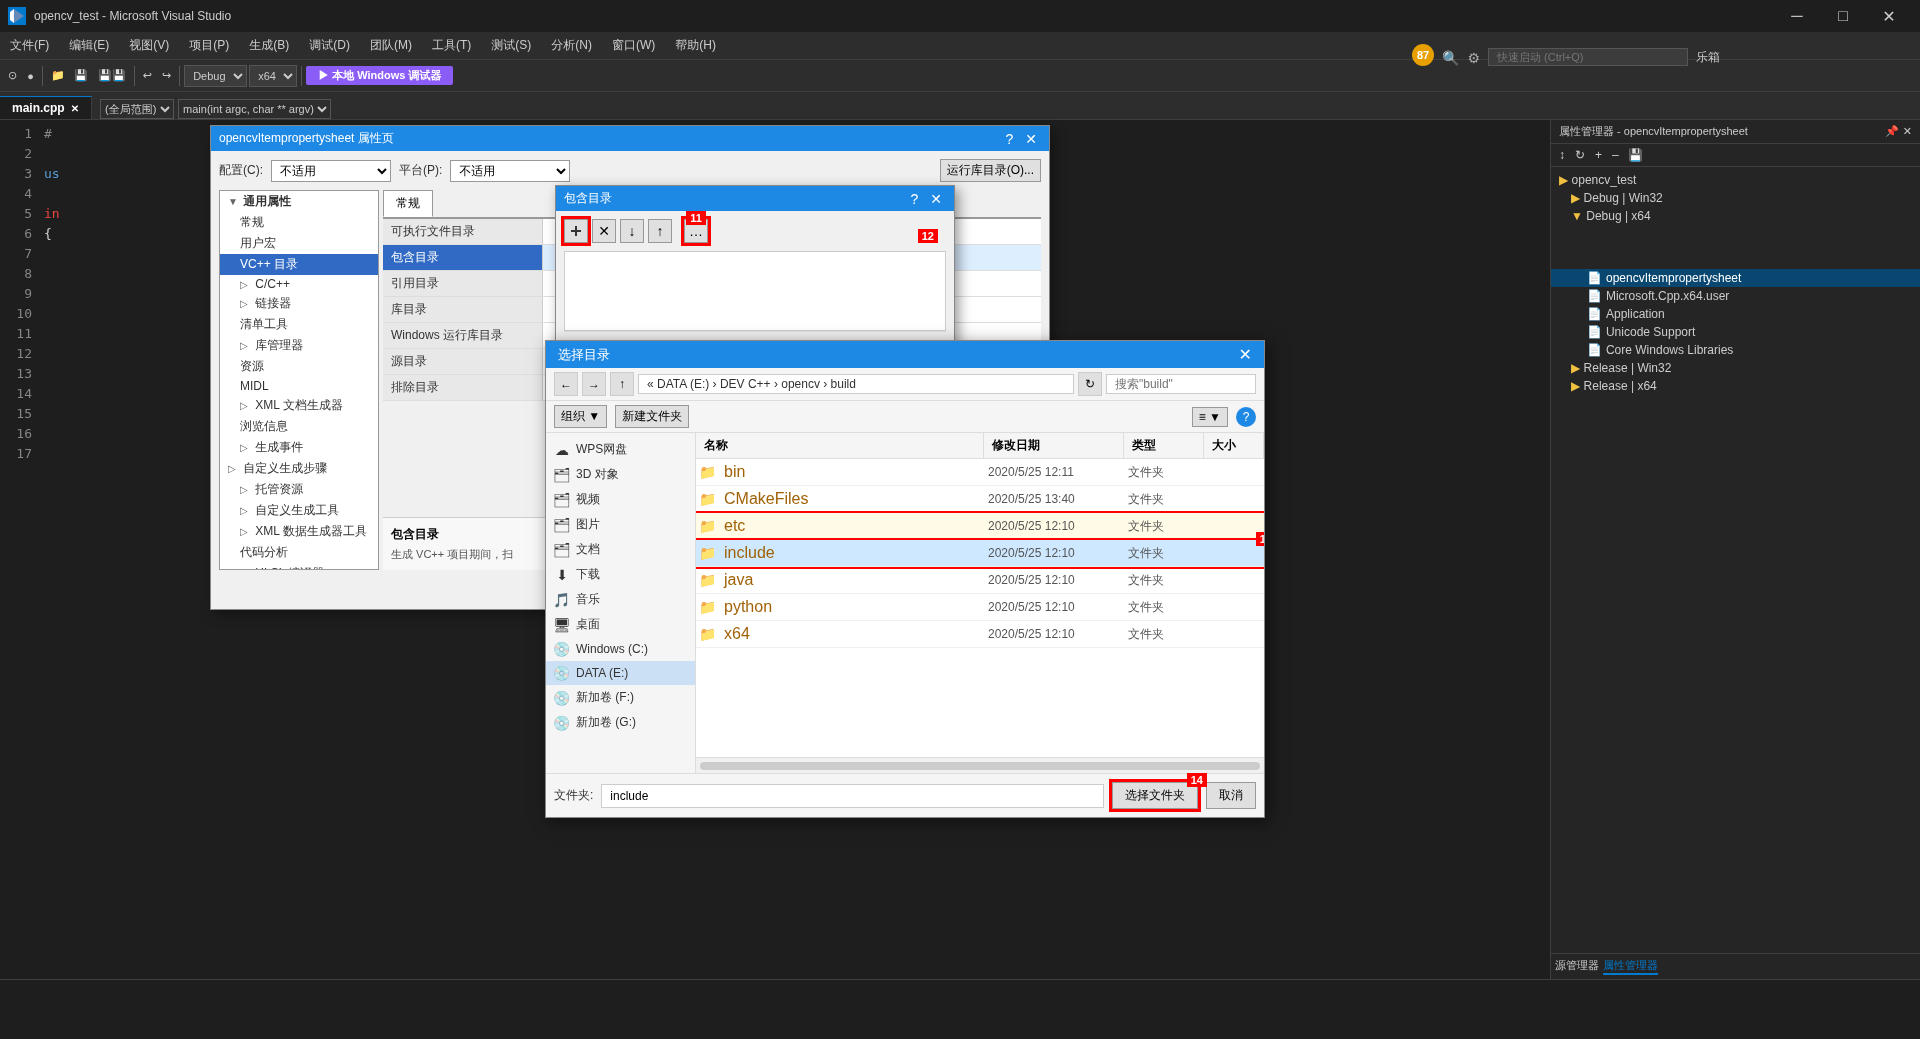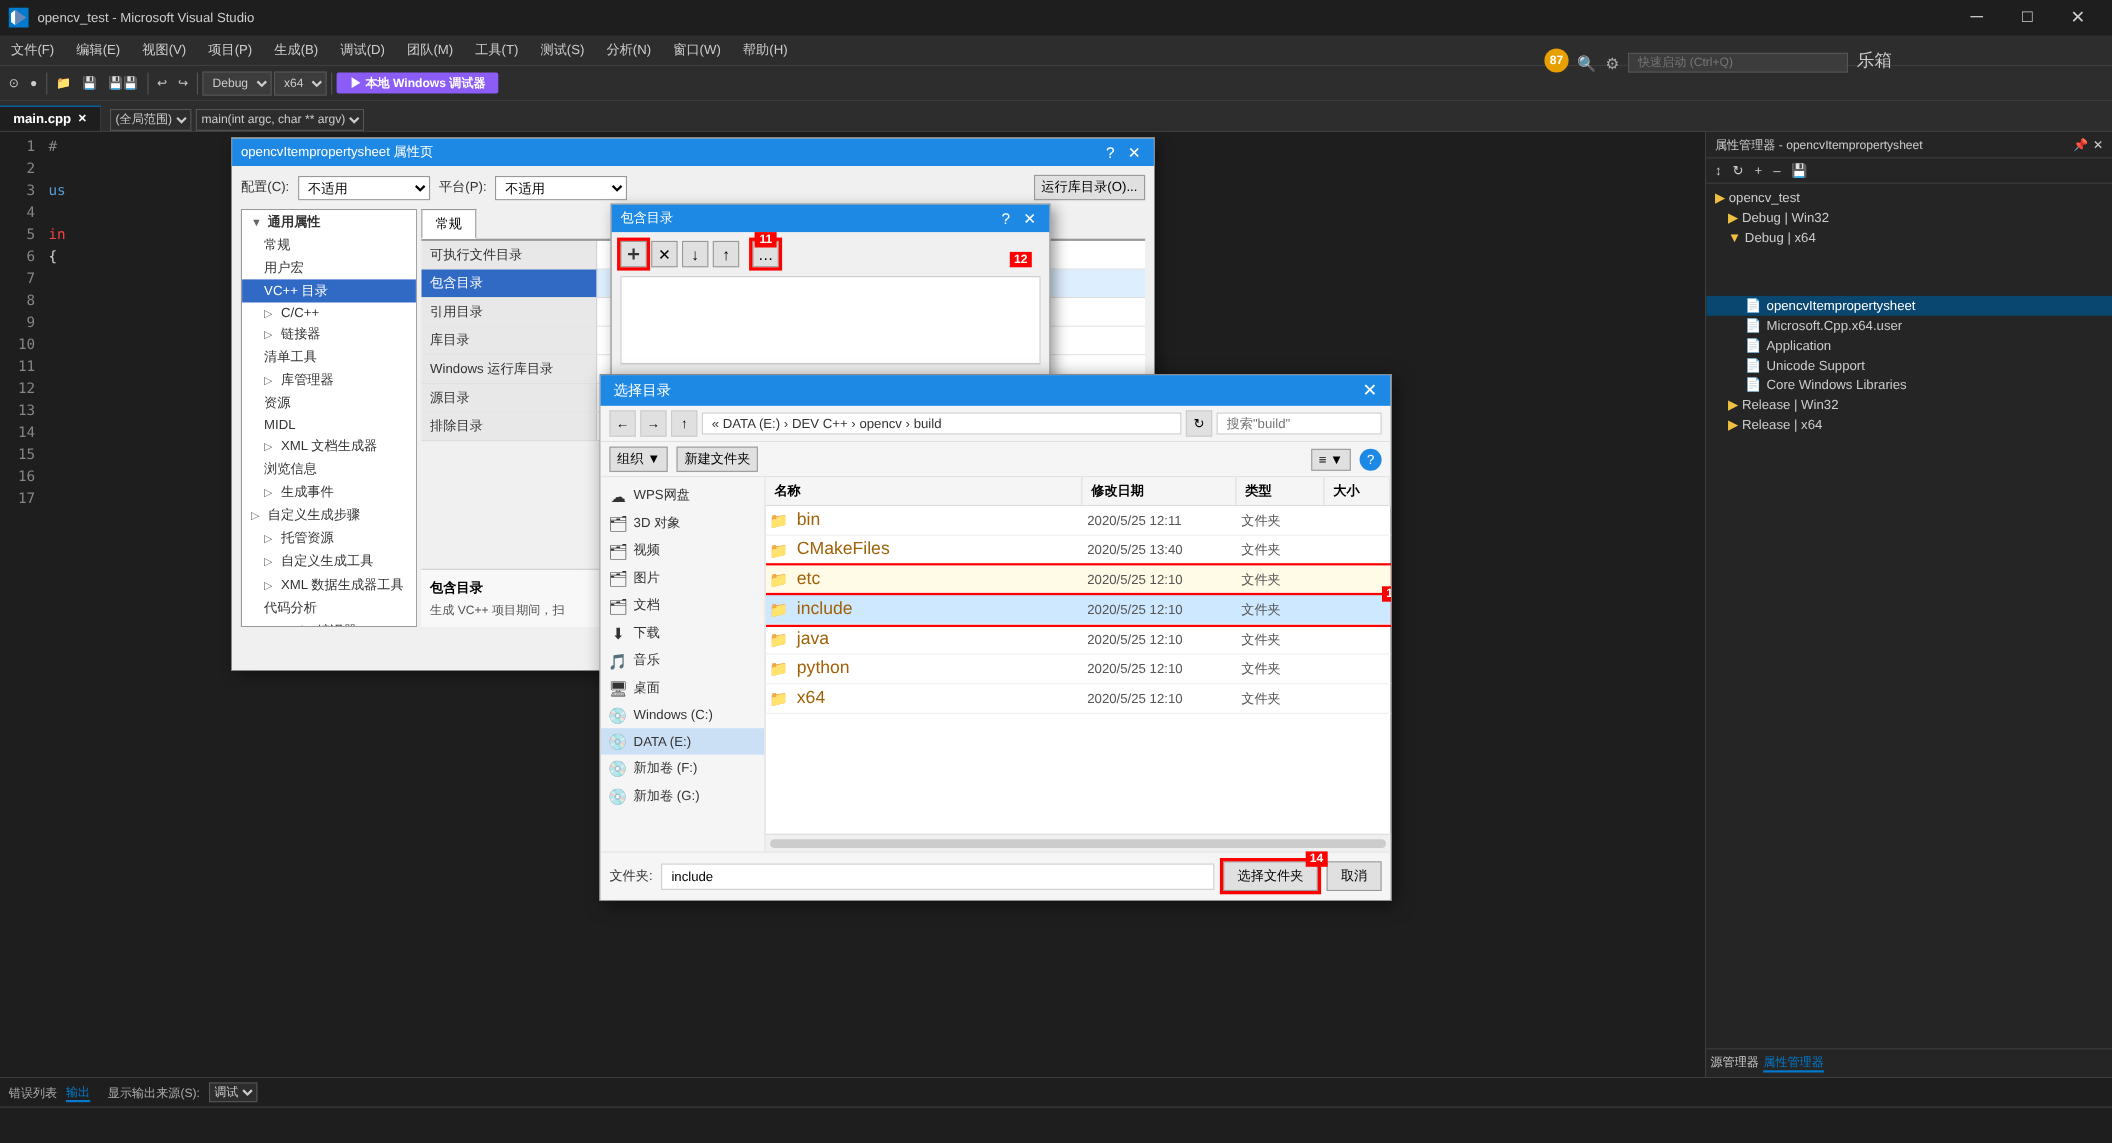--- a/index.html
+++ b/index.html
@@ -442,21 +442,21 @@
       <path d="M0 3l4-3v14l-4-3V3z" fill="#fff"></path>
       <path d="M4 0l10 7-10 7V0z" fill="#68b"></path>
     </svg>
   </div>
   <span class="title-text">opencv_test - Microsoft Visual Studio</span>
   <div class="vs-quicklaunch">
     <div class="badge-87">87</div>
     <span style="color:#aaa;font-size:14px;">🔍</span>
     <span style="color:#aaa;font-size:14px;">⚙</span>
     <input class="quicklaunch-input" placeholder="快速启动 (Ctrl+Q)" style="">
-    <span style="color:#ccc;font-size:16px;">乐箱</span>
+    <span style="color:#ccc;font-size:12px;">乐箱</span>
   </div>
   <div class="title-controls">
     <div class="title-btn">─</div>
     <div class="title-btn">□</div>
     <div class="title-btn close">✕</div>
   </div>
 </div>
 
 <div class="vs-menubar">
   <div class="menu-item">文件(F)</div>
@@ -633,28 +633,20 @@
     </div>
 
     <div style="border-top:1px solid #3e3e3e;padding:4px;display:flex;gap:4px;">
       <span style="color:#ccc;font-size:11px;cursor:pointer;">源管理器</span>
       <span style="color:#007acc;font-size:11px;cursor:pointer;border-bottom:2px solid #007acc;">属性管理器</span>
     </div>
   </div>
 </div>
 
 <div class="vs-bottom" style="height:80px;border-top:1px solid #3e3e3e;background:#1e1e1e;">
-  <div style="display:flex;align-items:center;gap:8px;padding:4px 8px;border-bottom:1px solid #3e3e3e;">
-    <span style="color:#aaa;font-size:11px;cursor:pointer;">错误列表</span>
-    <span style="color:#007acc;font-size:11px;cursor:pointer;border-bottom:2px solid #007acc;">输出</span>
-    <span style="color:#aaa;font-size:11px;margin-left:8px;">显示输出来源(S):</span>
-    <select style="background:#2d2d2d;border:1px solid #555;color:#ccc;font-size:11px;height:18px;">
-      <option>调试</option>
-    </select>
-  </div>
   <div style="padding:4px 8px;color:#1e9918;font-size:11px;font-family:Consolas,monospace;">
     <span></span>
   </div>
 </div>
 
 <div class="dialog-overlay">
 
   <div class="prop-sheet-dialog">
     <div class="dialog-titlebar">
       <span>opencvItempropertysheet 属性页</span>

